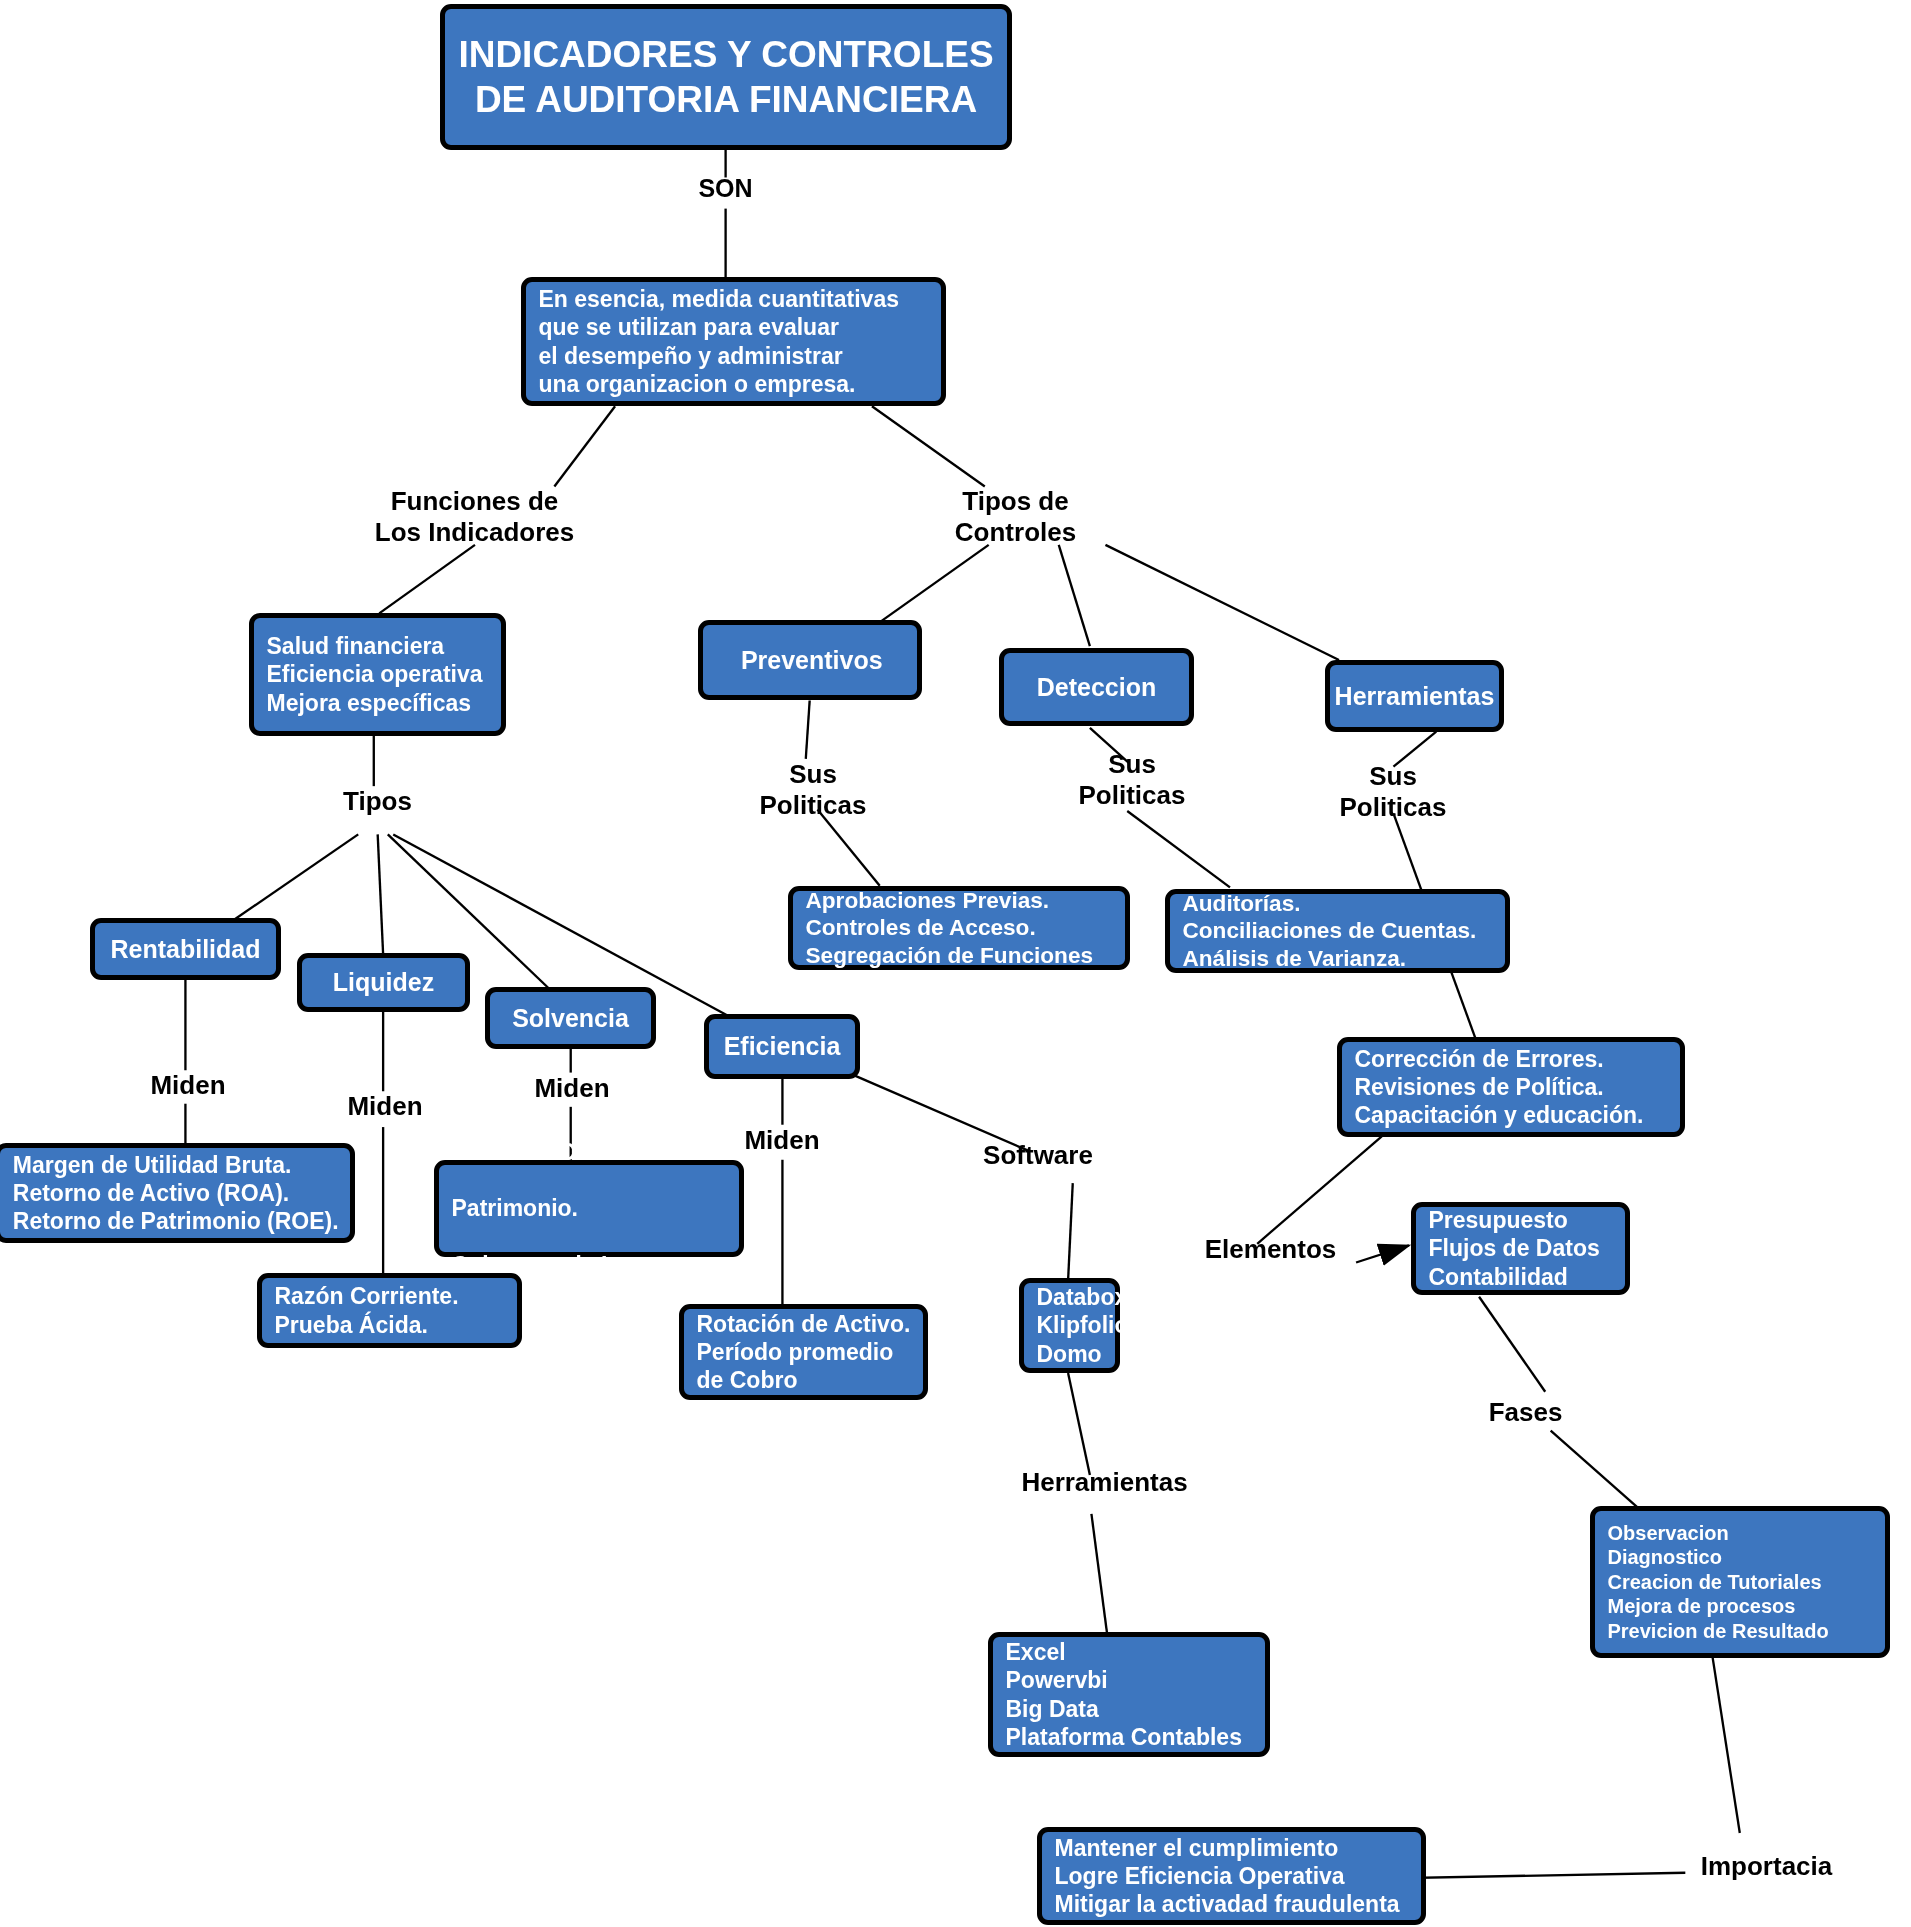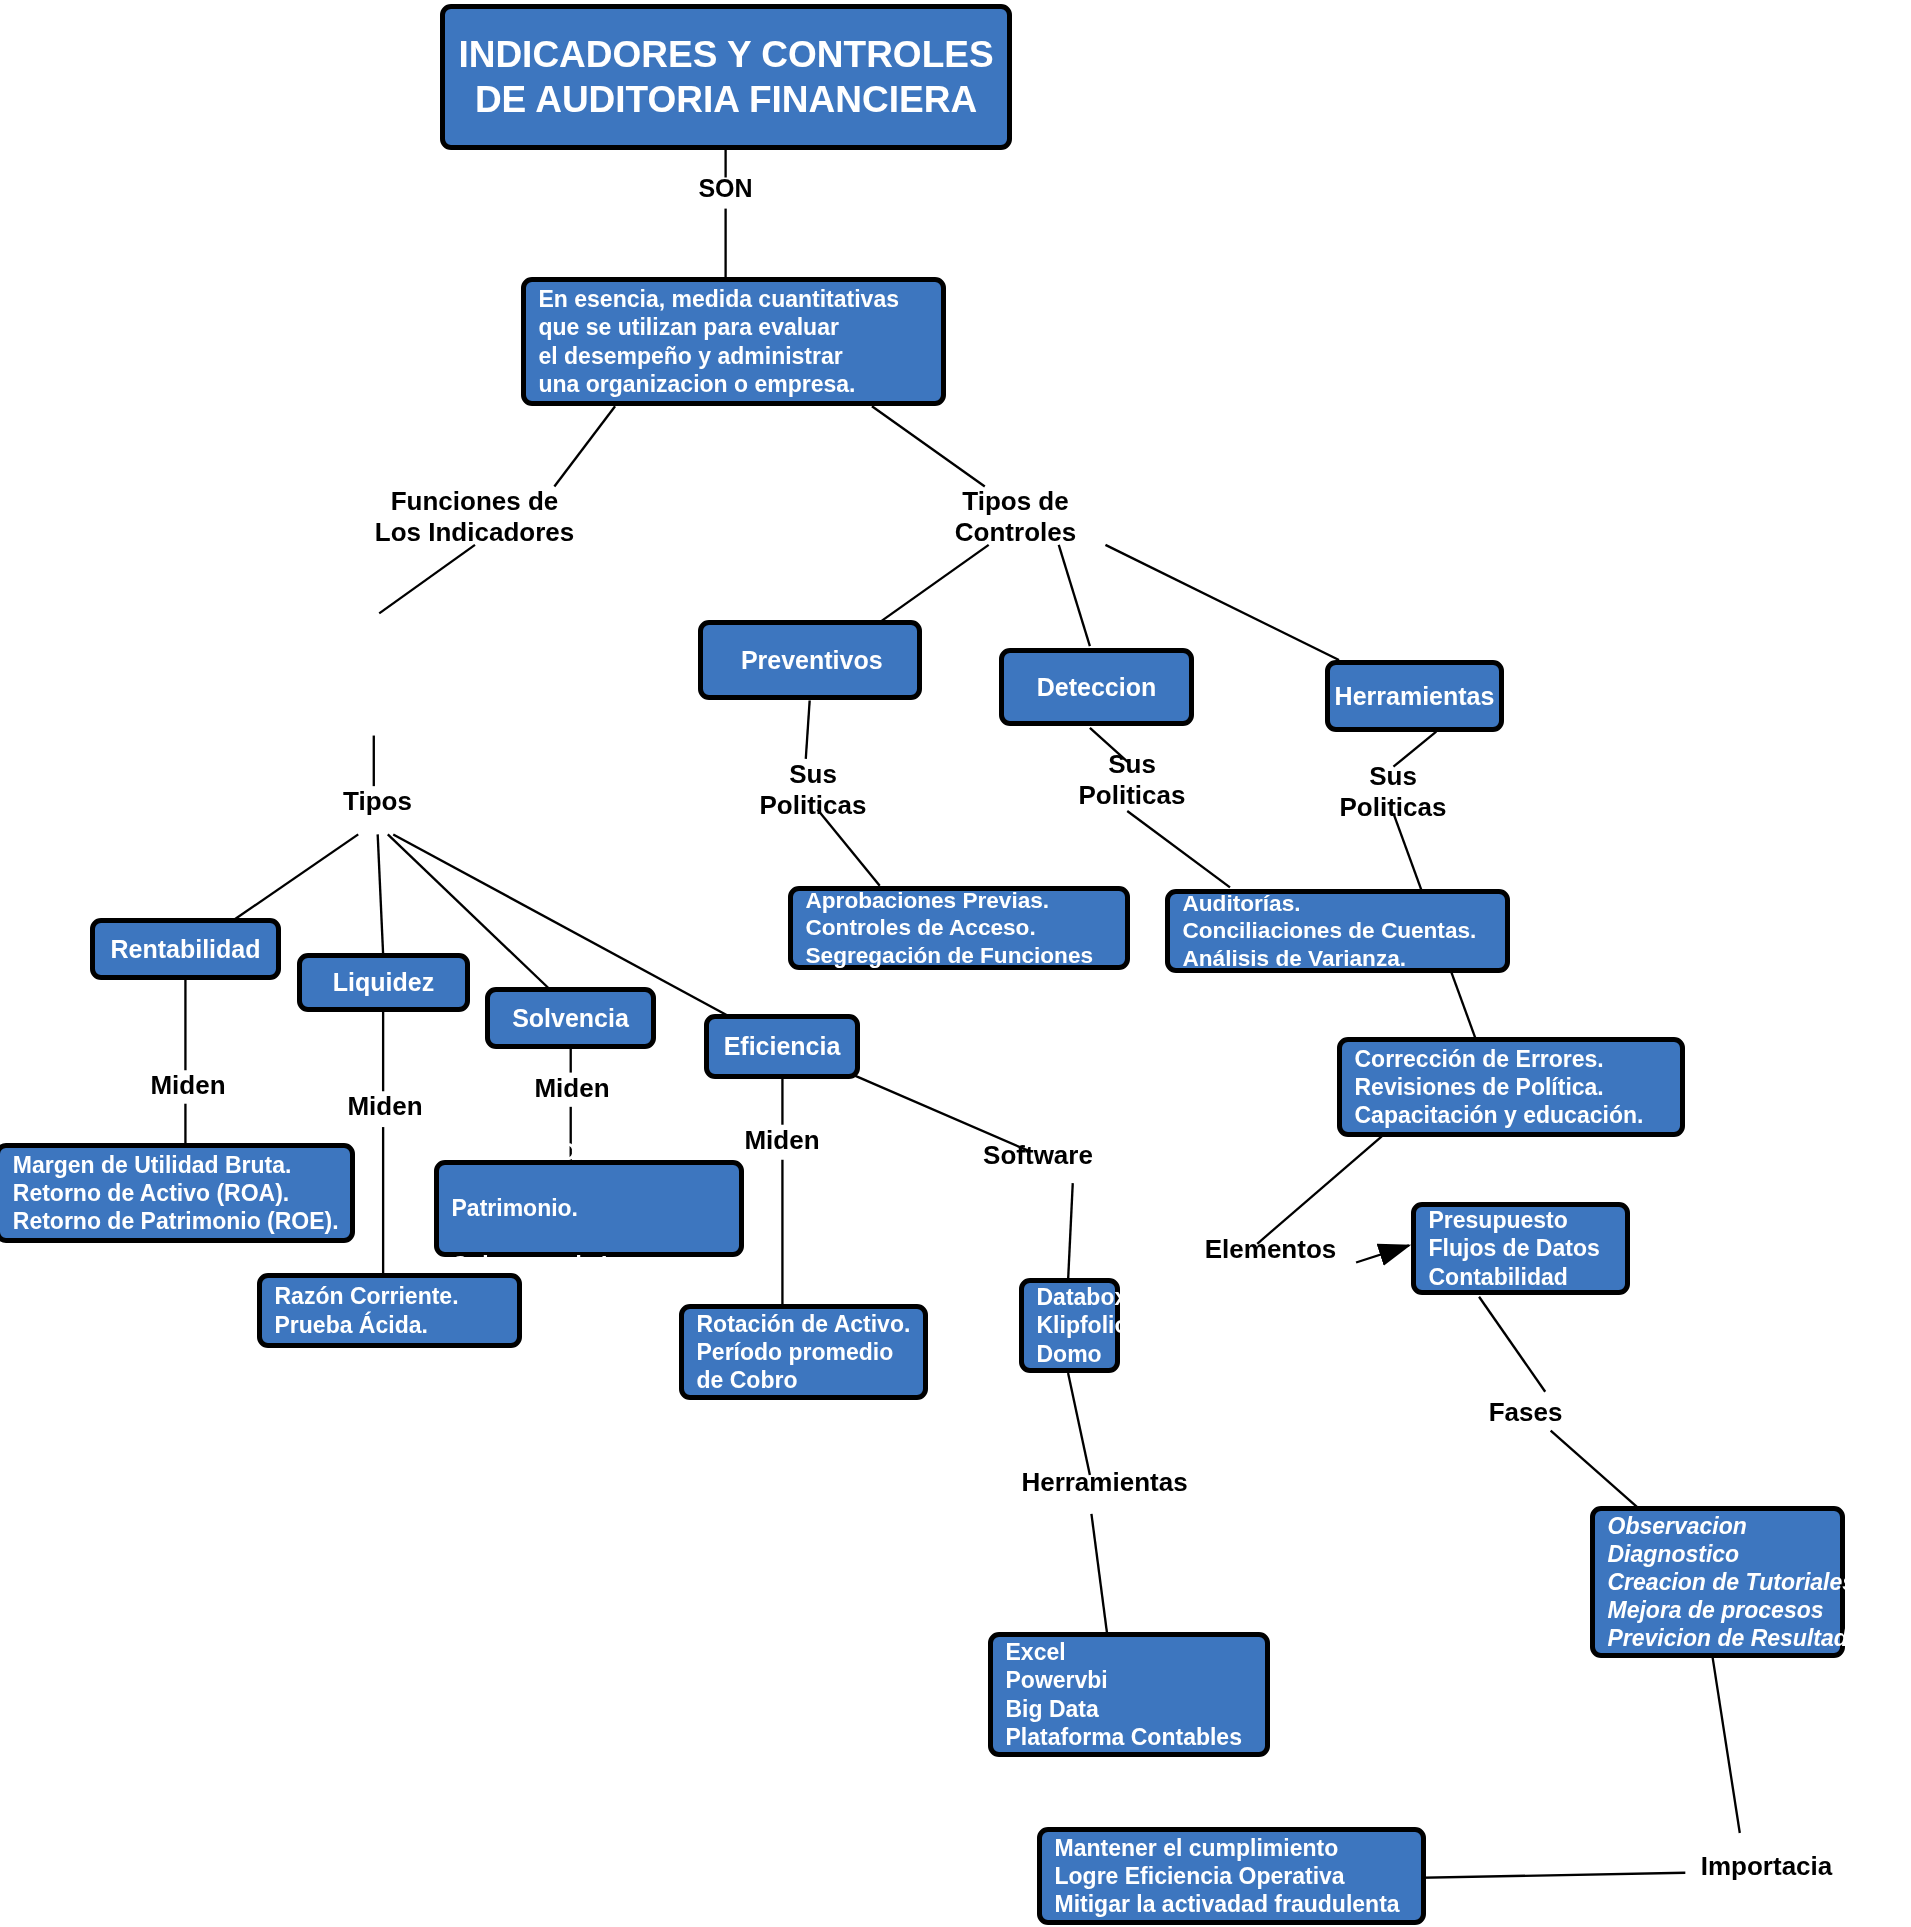--- a/index.html
+++ b/index.html
@@ -127,20 +127,25 @@
     <span class="ln">DE AUDITORIA FINANCIERA</span>
   </div>
 
   <div class="node left" style="left:521px; top:277px; width:425px; height:129px; font-size:23px;">
     <span class="ln">En esencia, medida cuantitativas</span>
     <span class="ln">que se utilizan para evaluar</span>
     <span class="ln">el desempeño y administrar</span>
     <span class="ln">una organizacion o empresa.</span>
   </div>
 
+  <div class="node left" style="left:249px; top:613px; width:257px; height:123px; font-size:23px;">
+    <span class="ln">Salud financiera</span>
+    <span class="ln">Eficiencia operativa</span>
+    <span class="ln">Mejora específicas</span>
+  </div>
 
   <div class="node center" style="left:698px; top:620px; width:224px; height:80px; font-size:25px;padding-left:16px;">
     <span class="ln">Preventivos</span>
   </div>
 
   <div class="node center" style="left:999px; top:648px; width:195px; height:78px; font-size:25px;">
     <span class="ln">Deteccion</span>
   </div>
 
   <div class="node center" style="left:1325px; top:660px; width:179px; height:72px; font-size:25px;">
@@ -216,21 +221,21 @@
     <span class="ln">Big Data</span>
     <span class="ln">Plataforma Contables</span>
   </div>
 
   <div class="node left" style="left:1411px; top:1202px; width:219px; height:93px; font-size:23px;">
     <span class="ln">Presupuesto</span>
     <span class="ln">Flujos de Datos</span>
     <span class="ln">Contabilidad</span>
   </div>
 
-  <div class="node left" style="left:1590px; top:1506px; width:255px; height:152px; font-size:23px;font-style:italic;">
+  <div class="node left" style="left:1590px; top:1506px; width:300px; height:152px; font-size:20px;">
     <span class="ln">Observacion</span>
     <span class="ln">Diagnostico</span>
     <span class="ln">Creacion de Tutoriales</span>
     <span class="ln">Mejora de procesos</span>
     <span class="ln">Previcion de Resultado</span>
   </div>
 
   <div class="node left" style="left:1037px; top:1827px; width:389px; height:98px; font-size:23px;">
     <span class="ln">Mantener el cumplimiento</span>
     <span class="ln">Logre Eficiencia Operativa</span>

